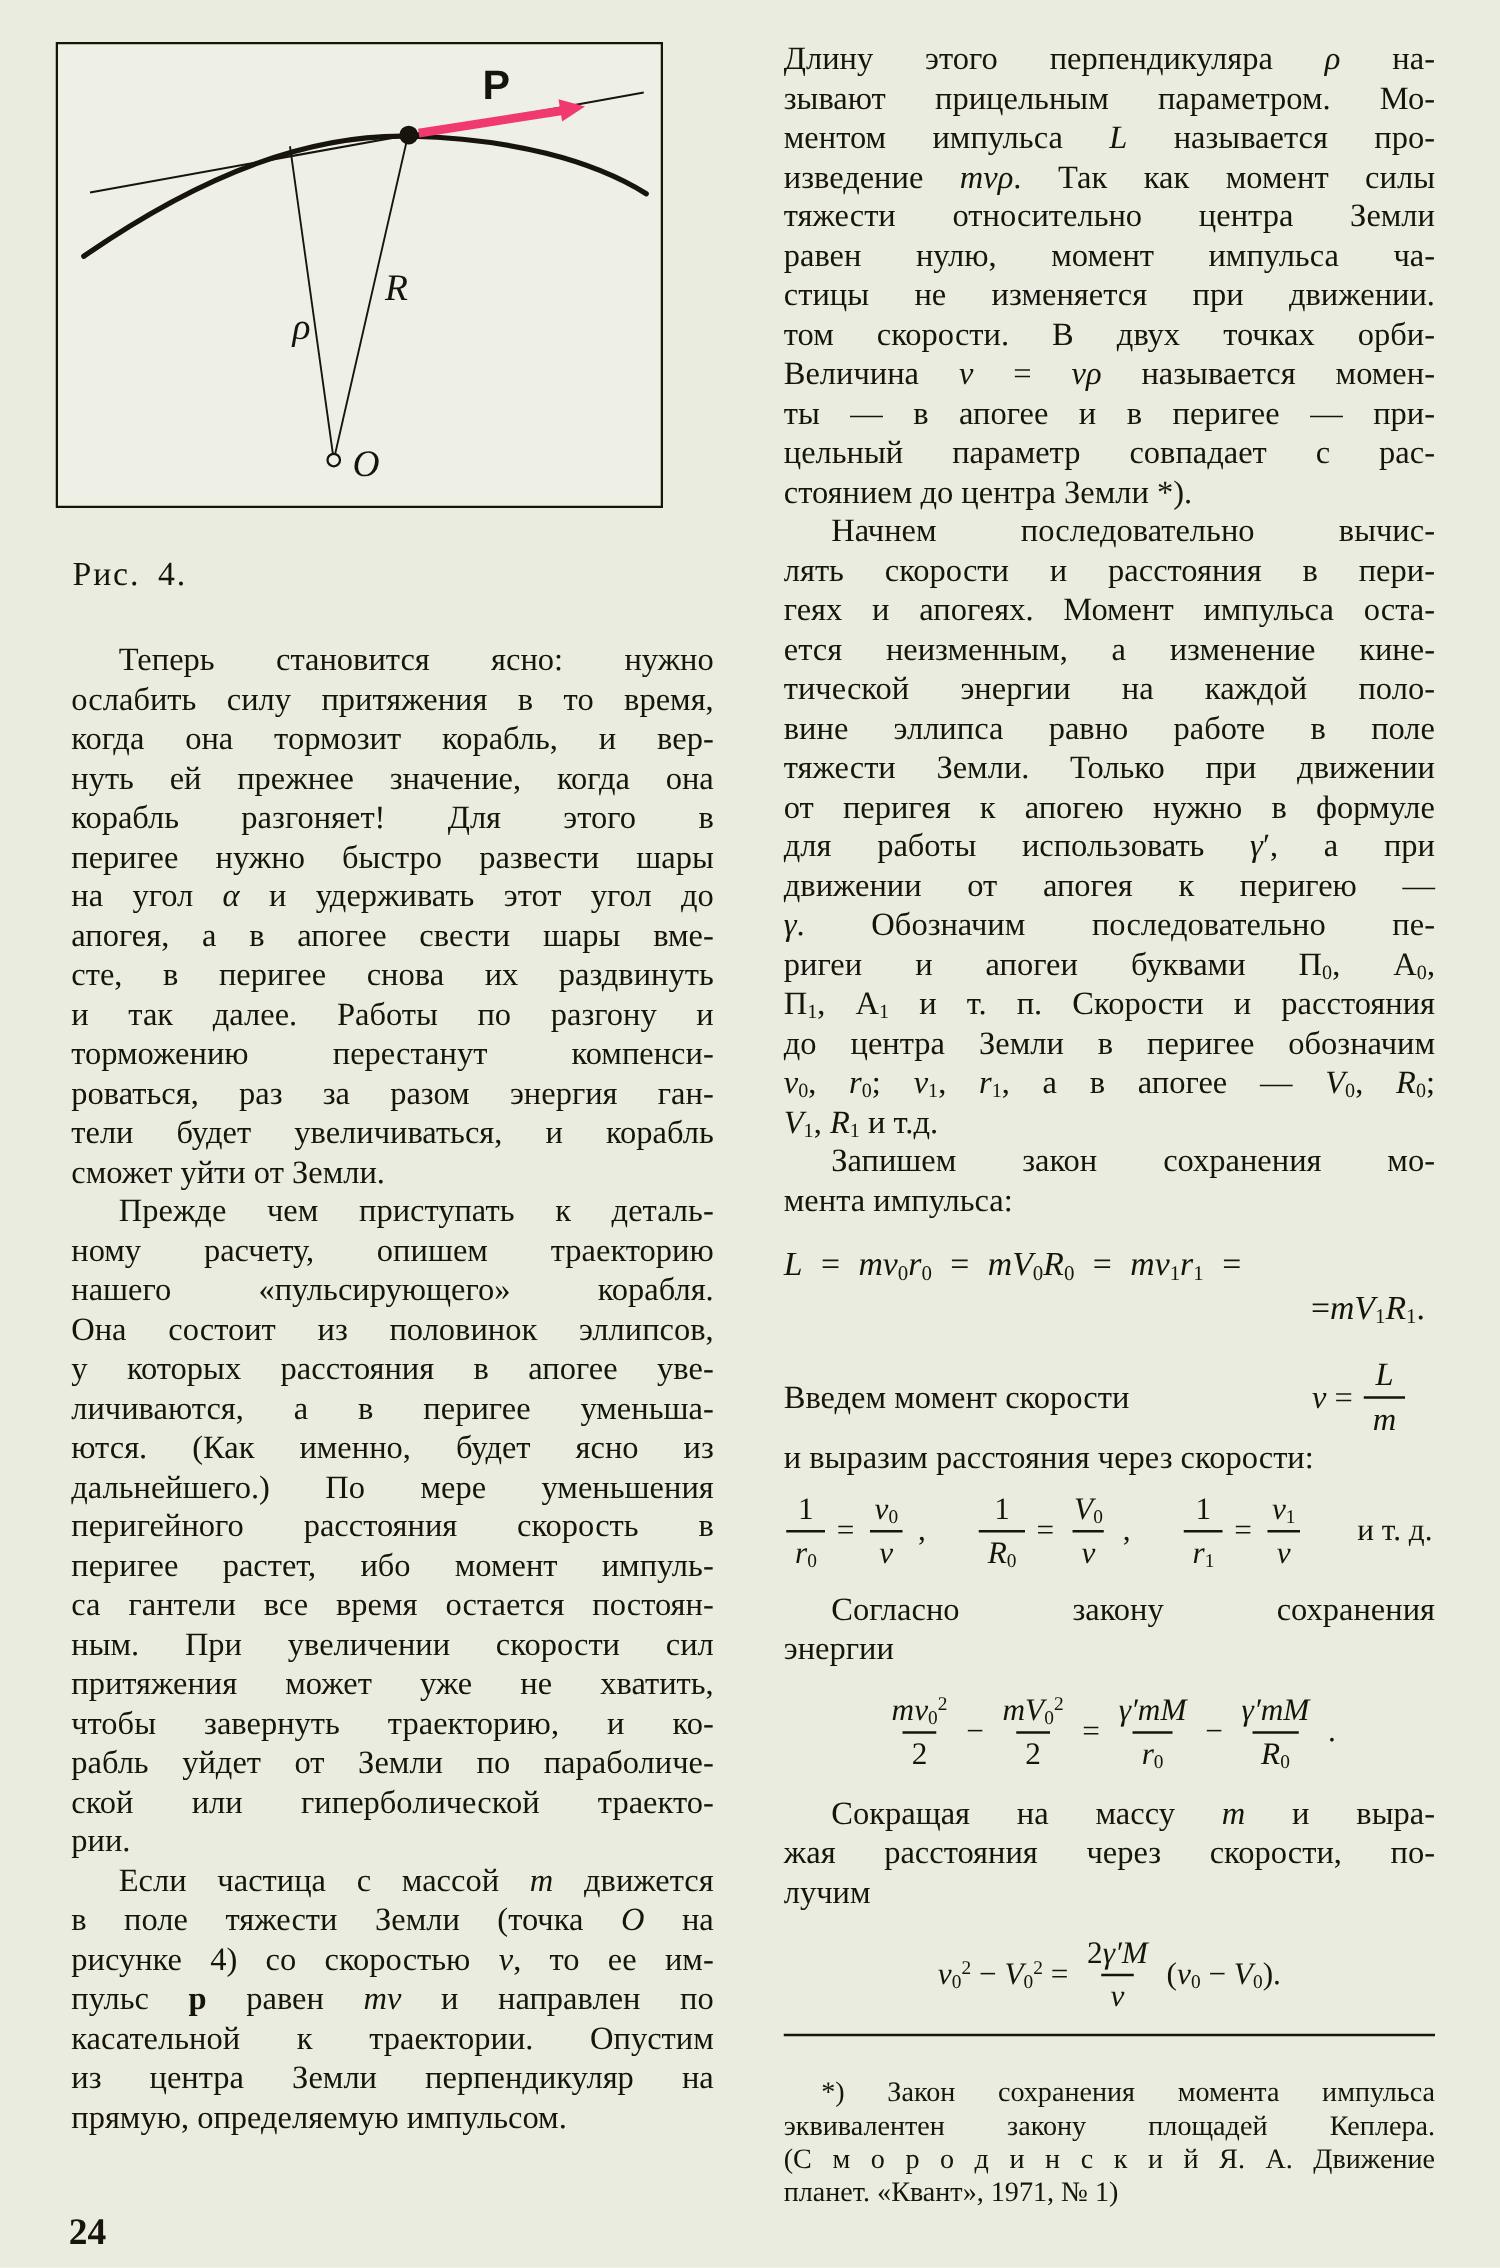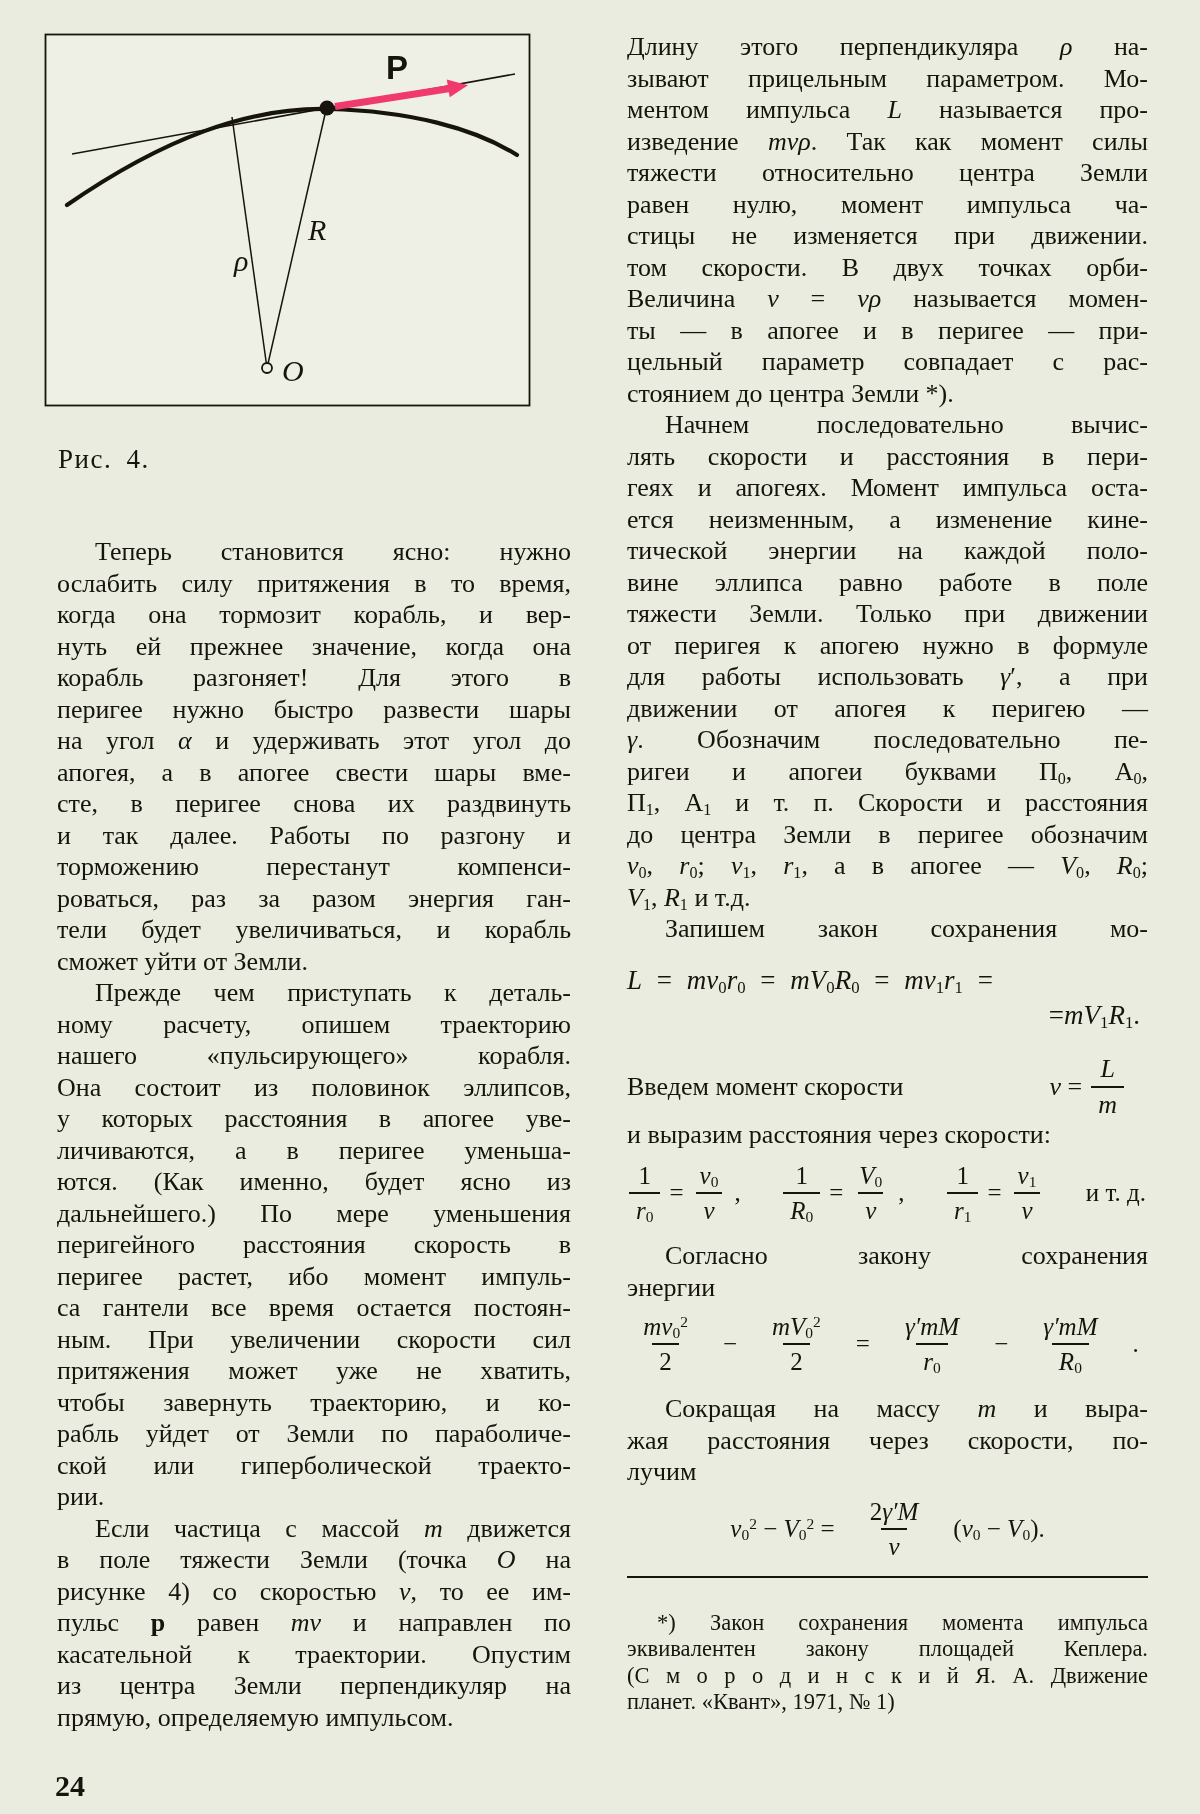--- a/index.html
+++ b/index.html
@@ -6,39 +6,39 @@
   .page{
     position:relative; width:1200px; height:1814px; overflow:hidden;
     background:var(--paper,#e9ecdf); color:var(--ink,#17140e);
     font-family:"Liberation Serif","DejaVu Serif",serif;
   }
   
   .figure{position:absolute; left:44px; top:33px;}
   .caption{position:absolute; left:58px; top:444px; font-size:27px; letter-spacing:1.5px; word-spacing:6px;}
   
   .col{position:absolute; font-size:26px;}
-  .col.left{left:57px; top:536px; width:514px;}
+  .col.left{left:57px; top:512px; width:514px;}
   .col.right{left:627px; top:31px; width:521px;}
   .line{
     line-height:31.5px; min-height:31.5px;
     text-align:justify; text-align-last:justify;
   }
   .line.last{text-align-last:left;}
   .line.first{text-indent:38px;}
   sub{font-size:0.62em; vertical-align:-0.22em; line-height:0;}
   sup{font-size:0.62em; vertical-align:0.5em; line-height:0;}
   
   .fml{font-size:25px; margin-top:8px;}
   .frow{line-height:35px; font-size:27px;}
   .frow.left{text-align:left; word-spacing:8px;}
   .frow.right{text-align:right; padding-right:8px;}
   .fml.rows{margin-top:18px;}
   .fline{display:flex; justify-content:space-between; align-items:center; margin-top:22px; padding-right:24px; font-size:26px;}
   .fml.spread{display:flex; justify-content:space-between; align-items:center; padding:2px 2px; margin-top:10px;}
-  .fml.center{display:flex; justify-content:center; align-items:center; gap:28px; margin-top:10px;}
+  .fml.center{display:flex; justify-content:center; align-items:center; gap:8px; margin-top:20px;}
   .fg{display:inline-flex; align-items:center; gap:9px;}
   .fm{display:inline-flex; align-items:center; gap:9px;}
   .ft{white-space:nowrap;}
   .frac{display:inline-flex; flex-direction:column; align-items:center; line-height:1.08;}
   .frac .fn{padding:0 7px 3px;}
   .frac .fd{border-top:2px solid var(--ink,#17140e); padding:3px 7px 0;}
   .mt14{margin-top:14px;} .mt18{margin-top:18px;}
   
   .footrule{border-top:2px solid var(--ink,#17140e); margin:16px 0 10px 0; width:100%;}
   .footnote .line{font-size:22.5px; line-height:26.5px; min-height:26.5px;}
@@ -147,20 +147,21 @@
           <div class="line">движении от апогея к перигею —</div>
           <div class="line"><i>γ</i>. Обозначим последовательно пе-</div>
           <div class="line">ригеи и апогеи буквами П<sub>0</sub>, А<sub>0</sub>,</div>
           <div class="line">П<sub>1</sub>, А<sub>1</sub> и т. п. Скорости и расстояния</div>
           <div class="line">до центра Земли в перигее обозначим</div>
           <div class="line"><i>v</i><sub>0</sub>, <i>r</i><sub>0</sub>; <i>v</i><sub>1</sub>, <i>r</i><sub>1</sub>, а в апогее — <i>V</i><sub>0</sub>, <i>R</i><sub>0</sub>;</div>
           <div class="line last"><i>V</i><sub>1</sub>, <i>R</i><sub>1</sub> и т.д.</div>
         </div>
         <div class="para">
           <div class="line first">Запишем закон сохранения мо-</div>
+          <div class="line last">мента импульса:</div>
         </div>
       </div>
 
     <div class="fml rows">
         <div class="frow left"><span class="ft"><i>L</i> = <i>mv</i><sub>0</sub><i>r</i><sub>0</sub> = <i>mV</i><sub>0</sub><i>R</i><sub>0</sub> = <i>mv</i><sub>1</sub><i>r</i><sub>1</sub> =</span></div>
         <div class="frow right"><span class="ft">=<i>mV</i><sub>1</sub><i>R</i><sub>1</sub>.</span></div>
       </div>
 
     <div class="fline">
       <span class="ft">Введем момент скорости</span>

